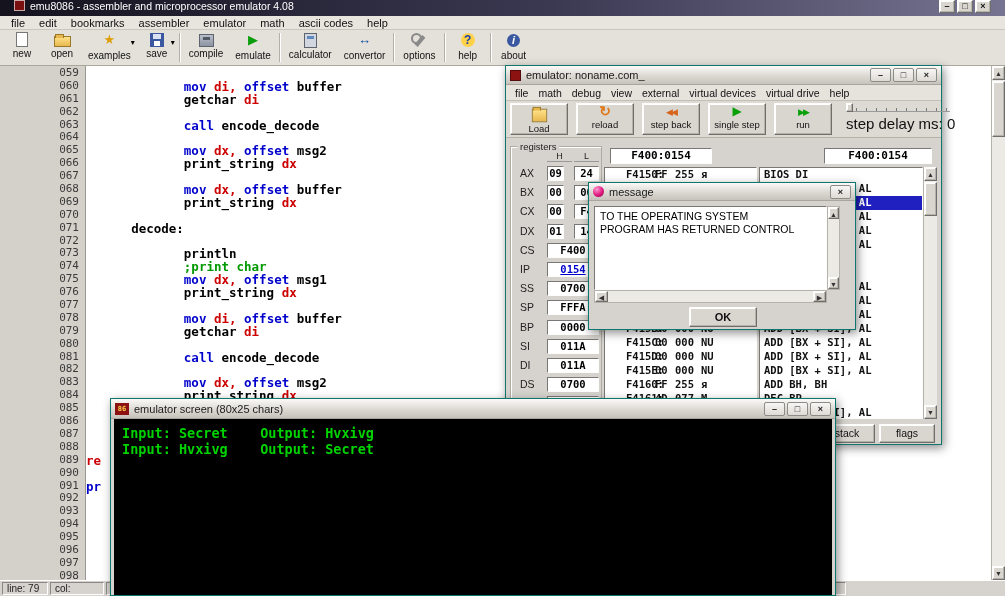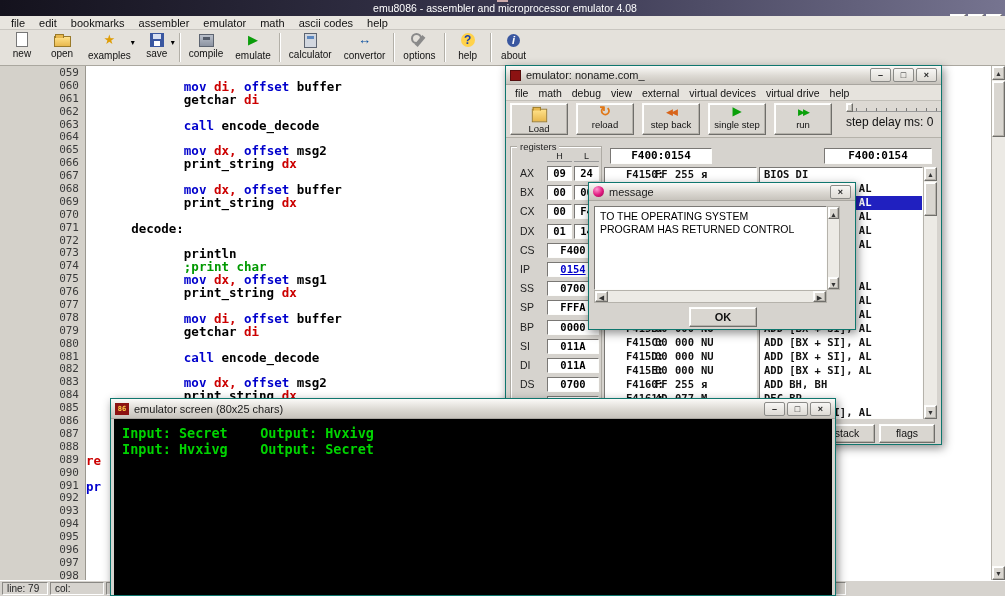--- a/index.html
+++ b/index.html
@@ -12,21 +12,21 @@
   .subwin { position:absolute; background:#d6d3ce; border:1px solid #0f766e; box-shadow:2px 3px 9px rgba(0,0,0,.45); }
   .sub-titlebar { position:absolute; left:0; top:0; right:0; height:19px; background:linear-gradient(180deg,#fbfaf8,#dcd9d3 55%,#c7c3bc); border-bottom:1px solid #a9a6a0; display:flex; align-items:center; padding:0 4px; }
   .sub-title { font-size:11px; color:#1a1a1a; margin-left:5px; white-space:nowrap; overflow:hidden; }
   .win7-btns { margin-left:auto; display:flex; gap:2px; }
   .win7-btn { width:21px; height:14px; border:1px solid #8b8b88; border-radius:2px; background:linear-gradient(180deg,#f7f6f4,#dedbd5); font-size:9px; line-height:12px; text-align:center; color:#222; }
   .glyph-min::before { content:"–"; font-weight:bold; }
   .glyph-max::before { content:"□"; }
   .glyph-close::before { content:"×"; font-weight:bold; }
 
   
-  .main-titlebar { position:absolute; left:0; top:0; width:1005px; height:16px; background:linear-gradient(90deg,#14121d,#3b3952 55%,#767490); display:flex; align-items:center; padding:0 3px;flex-direction:column; }
+  .main-titlebar { position:absolute; left:0; top:0; width:1005px; height:16px; background:linear-gradient(90deg,#14121d,#3b3952 55%,#767490); display:flex; padding:0 14px; }
   .app-icon { width:11px; height:11px; background:#7a1010; border:1px solid #caa; display:inline-block; }
   .main-title { color:#fff; font-size:10.5px; margin-left:5px; white-space:nowrap; }
   .classic-btns { margin-left:auto; display:flex; gap:2px; }
   .classic-btn { width:16px; height:13px; font-size:9px; line-height:11px; text-align:center; color:#111; }
 
   .menubar { position:absolute; left:0; top:16px; width:1005px; height:14px; background:#e8e5df; border-bottom:1px solid #c9c6c0; display:flex; align-items:center; padding-left:4px; }
   .menu-item { font-size:11px; color:#111; padding:0 7px; }
 
   .toolbar { position:absolute; left:0; top:30px; width:1005px; height:36px; background:#e4e1db; border-bottom:1px solid #aaa79f; display:flex; align-items:stretch; padding-left:2px; }
   .tb-btn { position:relative; min-width:40px; padding:2px 6px 1px; display:flex; flex-direction:column; align-items:center; justify-content:flex-start; }
@@ -86,31 +86,31 @@
   .emu-tbtn .ticon { height:15px; font-size:12px; line-height:15px; }
   .emu-tbtn .tlab { font-size:9.5px; color:#111; white-space:nowrap; }
   .ic-load-folder { transform:scale(.9); }
   .ic-reload::before { content:"↻"; color:#e07818; font-weight:bold; font-size:14px; }
   .ic-step-back::before { content:"◀◀"; color:#d8641a; font-size:9px; letter-spacing:-2px; }
   .ic-single-step::before { content:"▶"; color:#0aa00a; }
   .ic-run::before { content:"▶▶"; color:#0aa00a; font-size:9px; letter-spacing:-2px; }
   .delay-block { margin-left:6px; width:104px; display:flex; flex-direction:column; justify-content:center; }
   .slider-track { position:relative; height:9px; border-bottom:1px solid #999; background:repeating-linear-gradient(90deg,#777 0 1px,transparent 1px 10px); background-size:100% 4px; background-position:0 5px; background-repeat:no-repeat; }
   .slider-thumb { position:absolute; left:0; top:0; width:7px; height:9px; }
-  .delay-label { font-size:12px; color:#111; margin-top:3px; white-space:nowrap; }
+  .delay-label { font-size:15px; color:#111; margin-top:3px; white-space:nowrap; }
 
   .reg-group { position:absolute; left:4px; top:80px; width:92px; height:276px; border:1px solid #aeaba4; box-shadow:inset 1px 1px 0 #fff; }
   .group-label { position:absolute; left:6px; top:-6px; background:#d6d3ce; font-size:9.5px; padding:0 3px; color:#222; }
   .hl-header { position:relative; height:17px; }
   .hl-h, .hl-l { position:absolute; top:4px; width:25px; text-align:center; font-size:9px; color:#222; border-bottom:1px solid #999; }
   .hl-h { left:36px; } .hl-l { left:63px; }
   .reg-row { position:relative; height:19.2px; }
   .reg-lab { position:absolute; left:9px; top:3px; font-size:10.5px; color:#222; }
   .reg-box { position:absolute; top:2px; height:15px; font:bold 10.5px "DejaVu Sans Mono", monospace; text-align:center; line-height:13px; color:#000; }
-  .reg-box.p1 { left:36px; width:25px; } .reg-box.p2 { left:63px; width:25px; }
+  .reg-box.p1 { left:36px; width:17px; } .reg-box.p2 { left:63px; width:25px; }
   .reg-box.wide { left:36px; width:52px; }
   .reg-box.blue { color:#0000cc;text-decoration:underline; }
 
   .addr-field { position:absolute; top:82px; height:16px; font:bold 11px "DejaVu Sans Mono", monospace; text-align:center; line-height:14px; }
   .addr-left { left:104px; width:102px; } .addr-right { left:318px; width:108px; }
 
   .mem-list { position:absolute; left:98px; top:101px; width:153px; height:252px; overflow:hidden; }
   .dis-list { position:absolute; left:253px; top:101px; width:164px; height:252px; overflow:hidden; }
   .mem-row { display:flex; height:14px; line-height:14px; font:bold 10.5px "DejaVu Sans Mono", monospace; color:#111; white-space:pre; }
   .m-addr { width:50px; padding-left:21px; } .m-hex { width:20px; } .m-dec { width:26px; } .m-ch { width:16px; }

